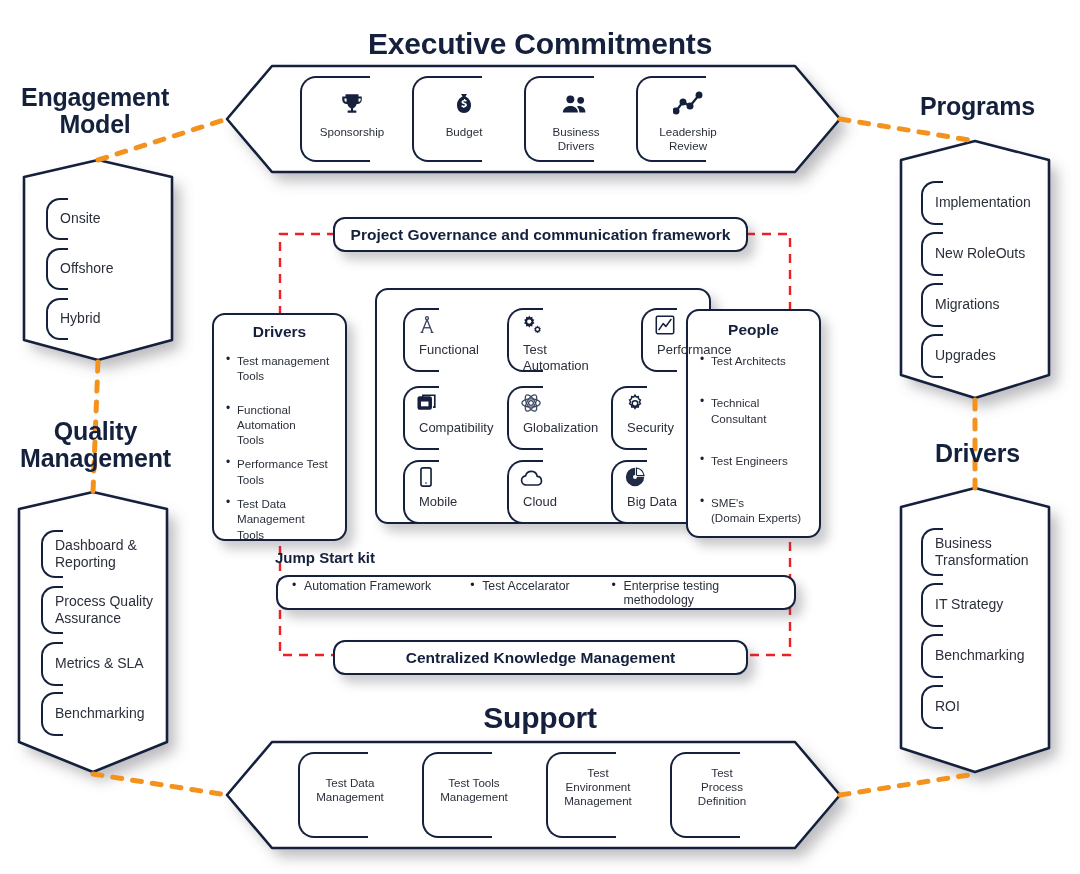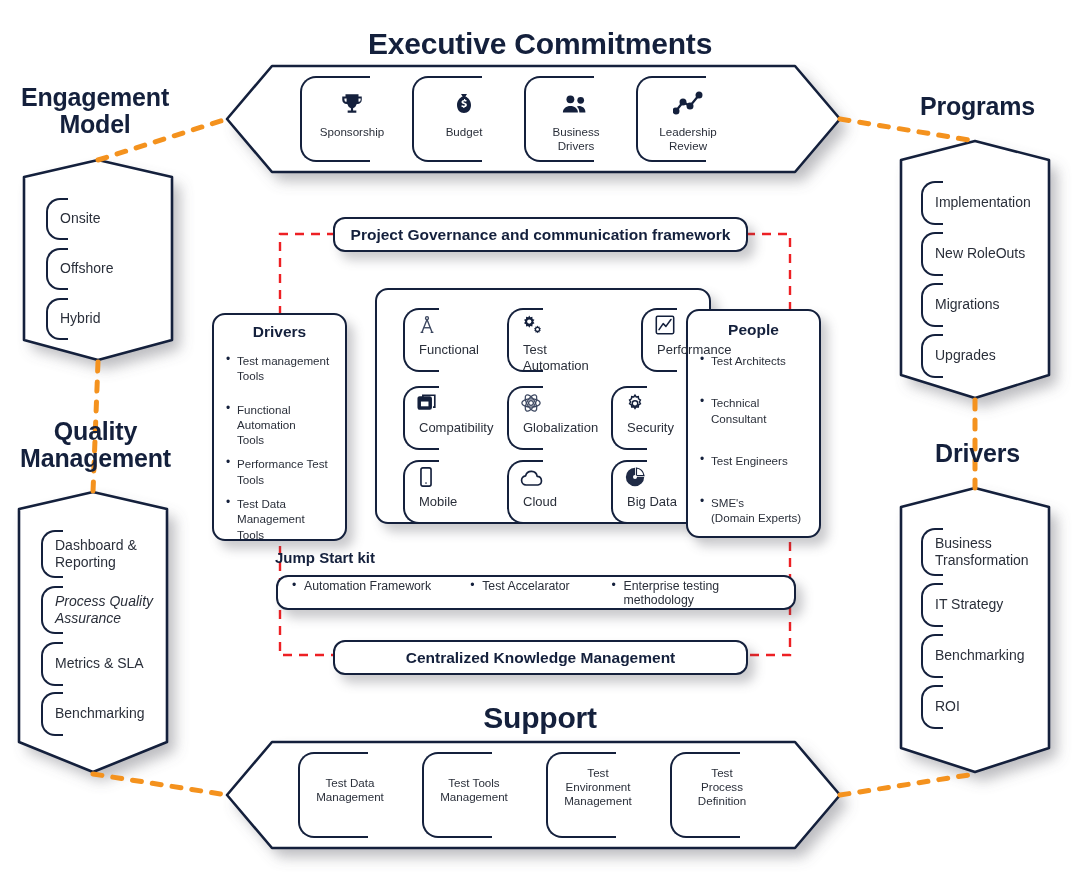--- a/index.html
+++ b/index.html
@@ -241,21 +241,21 @@
 
   <div class="hex" style="left:19px;top:492px;width:150px;height:280px;">
     <div class="items">
       <div class="hexitem" style="left:22px;top:38px;width:124px;height:48px;">
         <div class="arc"></div>
         <div class="lbl" style="white-space:pre-line;">Dashboard &amp;
 Reporting</div>
       </div>
       <div class="hexitem" style="left:22px;top:94px;width:124px;height:48px;">
         <div class="arc"></div>
-        <div class="lbl" style="white-space:pre-line;font-style:italic;">Process Quality
+        <div class="lbl" style="white-space:pre-line;">Process Quality
  Assurance</div>
       </div>
       <div class="hexitem" style="left:22px;top:150px;width:124px;height:44px;">
         <div class="arc"></div>
         <div class="lbl">Metrics &amp;  SLA</div>
       </div>
       <div class="hexitem" style="left:22px;top:200px;width:124px;height:44px;">
         <div class="arc"></div>
         <div class="lbl">Benchmarking</div>
       </div>

